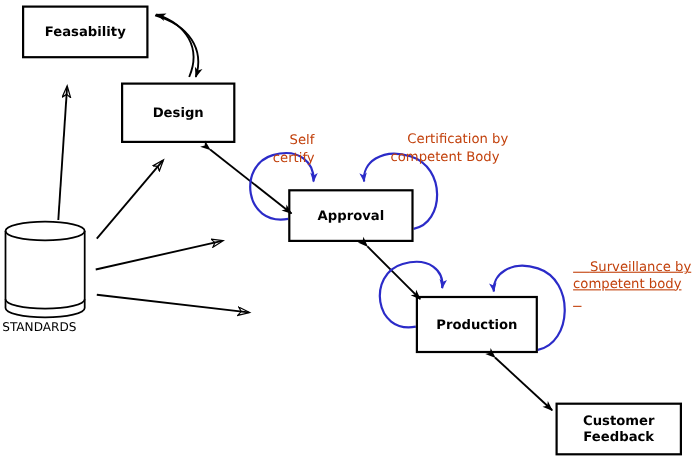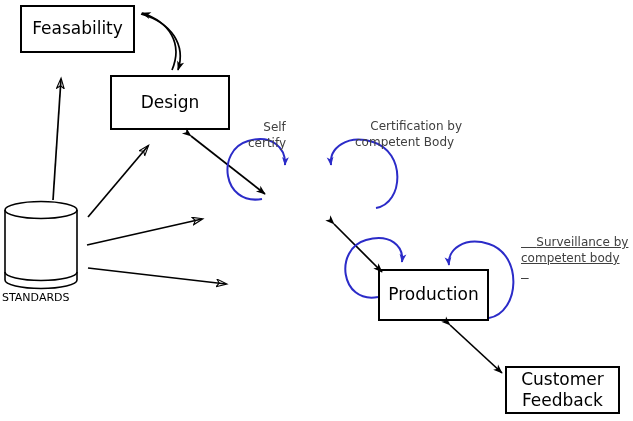--- a/index.html
+++ b/index.html
@@ -28,27 +28,28 @@
   .node-box {
     position: absolute;
     box-sizing: border-box;
     border: 2px solid #000000;
     background: transparent;
     display: flex;
     align-items: center;
     justify-content: center;
     text-align: center;
     color: #000000;
-    font-size: 17px;
+    font-size: 12px;
     line-height: 1.25;
     font-family: "DejaVu Sans", sans-serif;
+    font-weight: bold;
   }
   .annot {
     position: absolute;
-    color: #404040;
+    color: #c2410c;
     font-size: 12px;
     line-height: 1.28;
     font-family: "DejaVu Sans", sans-serif;
     white-space: pre;
   }
   .store-label {
     position: absolute;
     color: #000000;
     font-size: 11px;
     font-family: "DejaVu Sans", sans-serif;
@@ -105,24 +106,27 @@
 
     <path d="M378,297 C340,304 334,249 366,240 C390,233 404,246 402,262" fill="none" stroke="#2b2bc8" stroke-width="2" marker-end="url(#ah-blue)"></path>
 
     <path d="M489,318 C520,312 523,255 489,244 C464,236 447,250 449,265" fill="none" stroke="#2b2bc8" stroke-width="2" marker-end="url(#ah-blue)"></path>
   </svg>
 
   <div class="node-box" style="left:20px; top:5px; width:115px; height:48px;">
     <span>Feasability</span>
   </div>
 
-  <div class="node-box" style="left:110px; top:75px; width:120px; height:55px;align-items:center;">
+  <div class="node-box" style="left:110px; top:75px; width:104px; height:55px;align-items:center;">
     <span>Design</span>
   </div>
 
+  <div class="node-box" style="left:262px; top:172px; width:114px; height:48px;">
+    <span>Approval</span>
+  </div>
 
   <div class="node-box" style="left:378px; top:269px; width:111px; height:52px;">
     <span>Production</span>
   </div>
 
   <div class="node-box" style="left:505px; top:366px; width:115px; height:48px;">
     <span style="white-space:pre-line;">Customer
 Feedback</span>
   </div>
 

